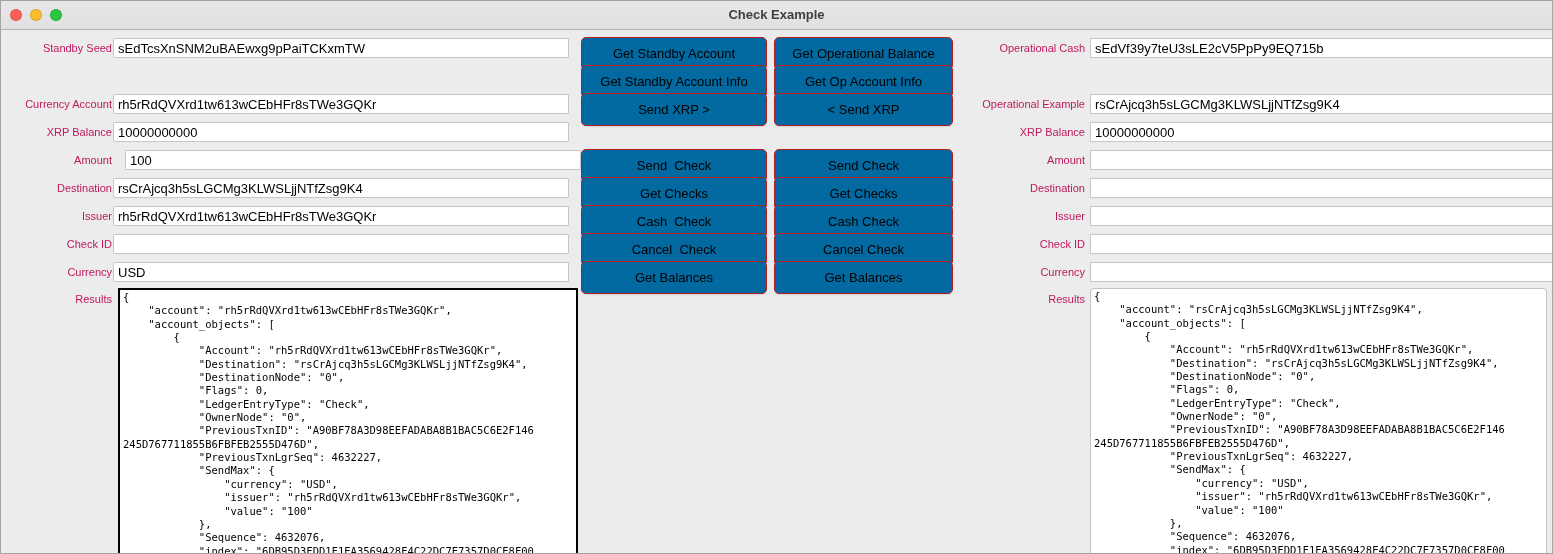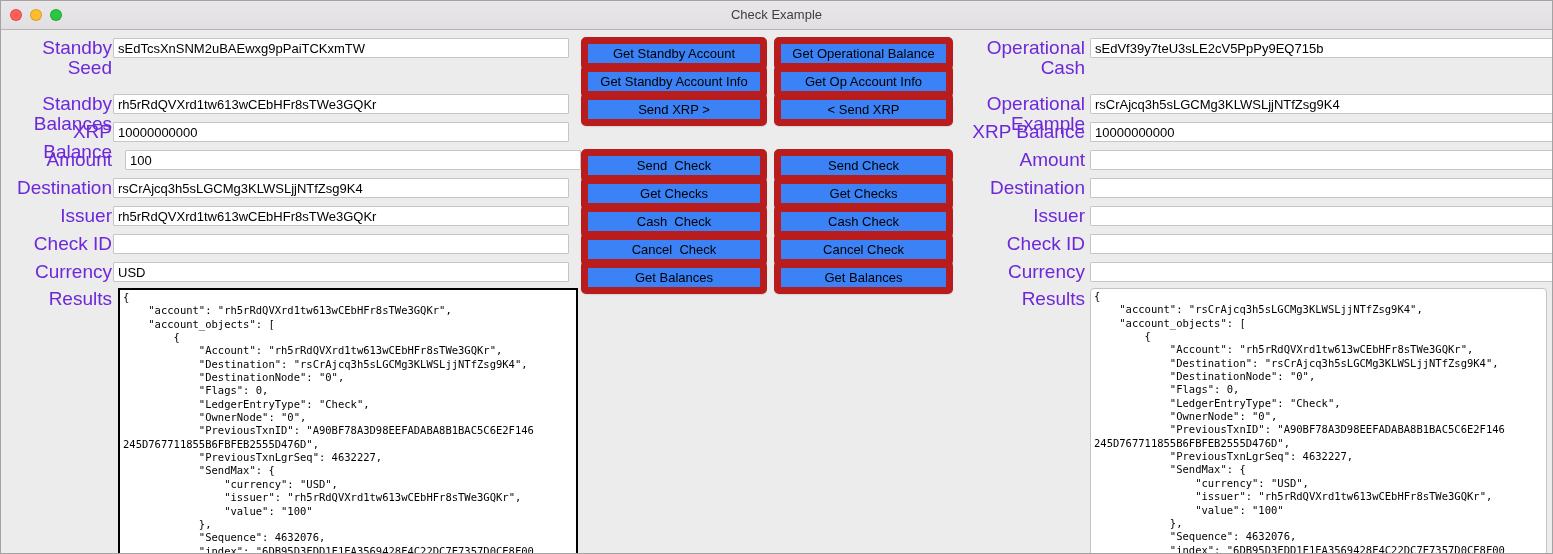--- a/index.html
+++ b/index.html
@@ -1,38 +1,38 @@
 <!DOCTYPE html>
 <html><head>
 <meta charset="utf-8">
 <style>
   html,body{margin:0;padding:0;background:#ececec;}
   .window{position:relative;width:1553px;height:554px;background:#ececec;overflow:hidden;
           border:1px solid #a3a3a3;box-sizing:border-box;
           font-family:"Liberation Sans",sans-serif;}
   .titlebar{position:absolute;top:0;left:0;right:0;height:28px;
             background:linear-gradient(#e9e7e9,#e1dfe1);border-bottom:1px solid #b5b3b5;}
-  .title{text-align:center;line-height:28px;font-size:13px;font-weight:normal;color:#3f3f3f;}
+  .title{text-align:center;line-height:28px;font-size:13px;font-weight:bold;color:#3f3f3f;}
   .tl{position:absolute;top:8px;width:12px;height:12px;border-radius:50%;border:0.5px solid rgba(0,0,0,.15);padding:0;}
   .tl.close{left:9px;background:#ff5f57;}
   .tl.min{left:29px;background:#febc2e;}
   .tl.max{left:49px;background:#28c840;}
 
-  .lbl{position:absolute;height:20px;line-height:20px;font-size:19px;color:#6d28d9;text-align:right;}
+  .lbl{position:absolute;height:20px;line-height:20px;font-size:11px;color:#be185d;text-align:right;}
   .lbl-l{left:0;width:111px;}
   .lbl-r{left:940px;width:144px;}
 
   input.field{position:absolute;box-sizing:border-box;height:20px;border:1px solid #c6c6c6;
               border-radius:1px;background:#fff;font:13px "Liberation Sans",sans-serif;
               padding:0 4px;color:#000;outline:none;}
   .in-l{left:112px;width:456px;}
   .in-r{left:1089px;width:519px;}
 
-  button.mac{position:absolute;box-sizing:border-box;height:33px;border:7px solid #b91c1c;
-             border-radius:5px;background:#3b82f6;box-shadow:0 1px 1px rgba(0,0,0,.10);
+  button.mac{position:absolute;box-sizing:border-box;height:33px;border:1px solid #b91c1c;
+             border-radius:5px;background:#0369a1;box-shadow:0 1px 1px rgba(0,0,0,.10);
              font:13px "Liberation Sans",sans-serif;color:#000;white-space:pre;cursor:default;}
   .btn1{left:580px;width:186px;}
   .btn2{left:773px;width:179px;}
 
   .results{position:absolute;box-sizing:border-box;background:#fff;overflow:hidden;
            font-family:"DejaVu Sans Mono",monospace;font-size:10.5px;line-height:13.35px;
            white-space:pre-wrap;word-break:break-all;color:#000;padding:1px 2px 0 3px;}
   .results-l{left:117px;top:287px;width:460px;height:272px;border:2px solid #000;}
   .results-r{left:1089px;top:287px;width:457px;height:270px;border:1px solid #c3c3c3;border-radius:4px;}
 </style>
@@ -51,21 +51,21 @@
   <div class="lbl lbl-l" style="top:37px">Standby Seed</div>
   <input class="field in-l" style="top: 37px;" value="sEdTcsXnSNM2uBAEwxg9pPaiTCKxmTW">
   <button class="mac btn1" style="top:36px">Get Standby Account</button>
   <button class="mac btn2" style="top:36px">Get Operational Balance</button>
   <div class="lbl lbl-r" style="top:37px">Operational Cash</div>
   <input class="field in-r" style="top: 37px;" value="sEdVf39y7teU3sLE2cV5PpPy9EQ715b">
 
   <button class="mac btn2" style="top:64px">Get Op Account Info</button>
   <button class="mac btn1" style="top:64px">Get Standby Account Info</button>
 
-  <div class="lbl lbl-l" style="top:93px">Standby Balances</div>
+  <div class="lbl lbl-l" style="top:93px">Currency Account</div>
   <input class="field in-l" style="top: 93px;" value="rh5rRdQVXrd1tw613wCEbHFr8sTWe3GQKr">
   <button class="mac btn1" style="top:92px">Send XRP &gt;</button>
   <button class="mac btn2" style="top:92px">&lt; Send XRP</button>
   <div class="lbl lbl-r" style="top:93px">Operational Example</div>
   <input class="field in-r" style="top: 93px;" value="rsCrAjcq3h5sLGCMg3KLWSLjjNTfZsg9K4">
 
   <div class="lbl lbl-l" style="top:121px">XRP Balance</div>
   <input class="field in-l" style="top: 121px;" value="10000000000">
   <div class="lbl lbl-r" style="top:121px">XRP Balance</div>
   <input class="field in-r" style="top: 121px;" value="10000000000">

